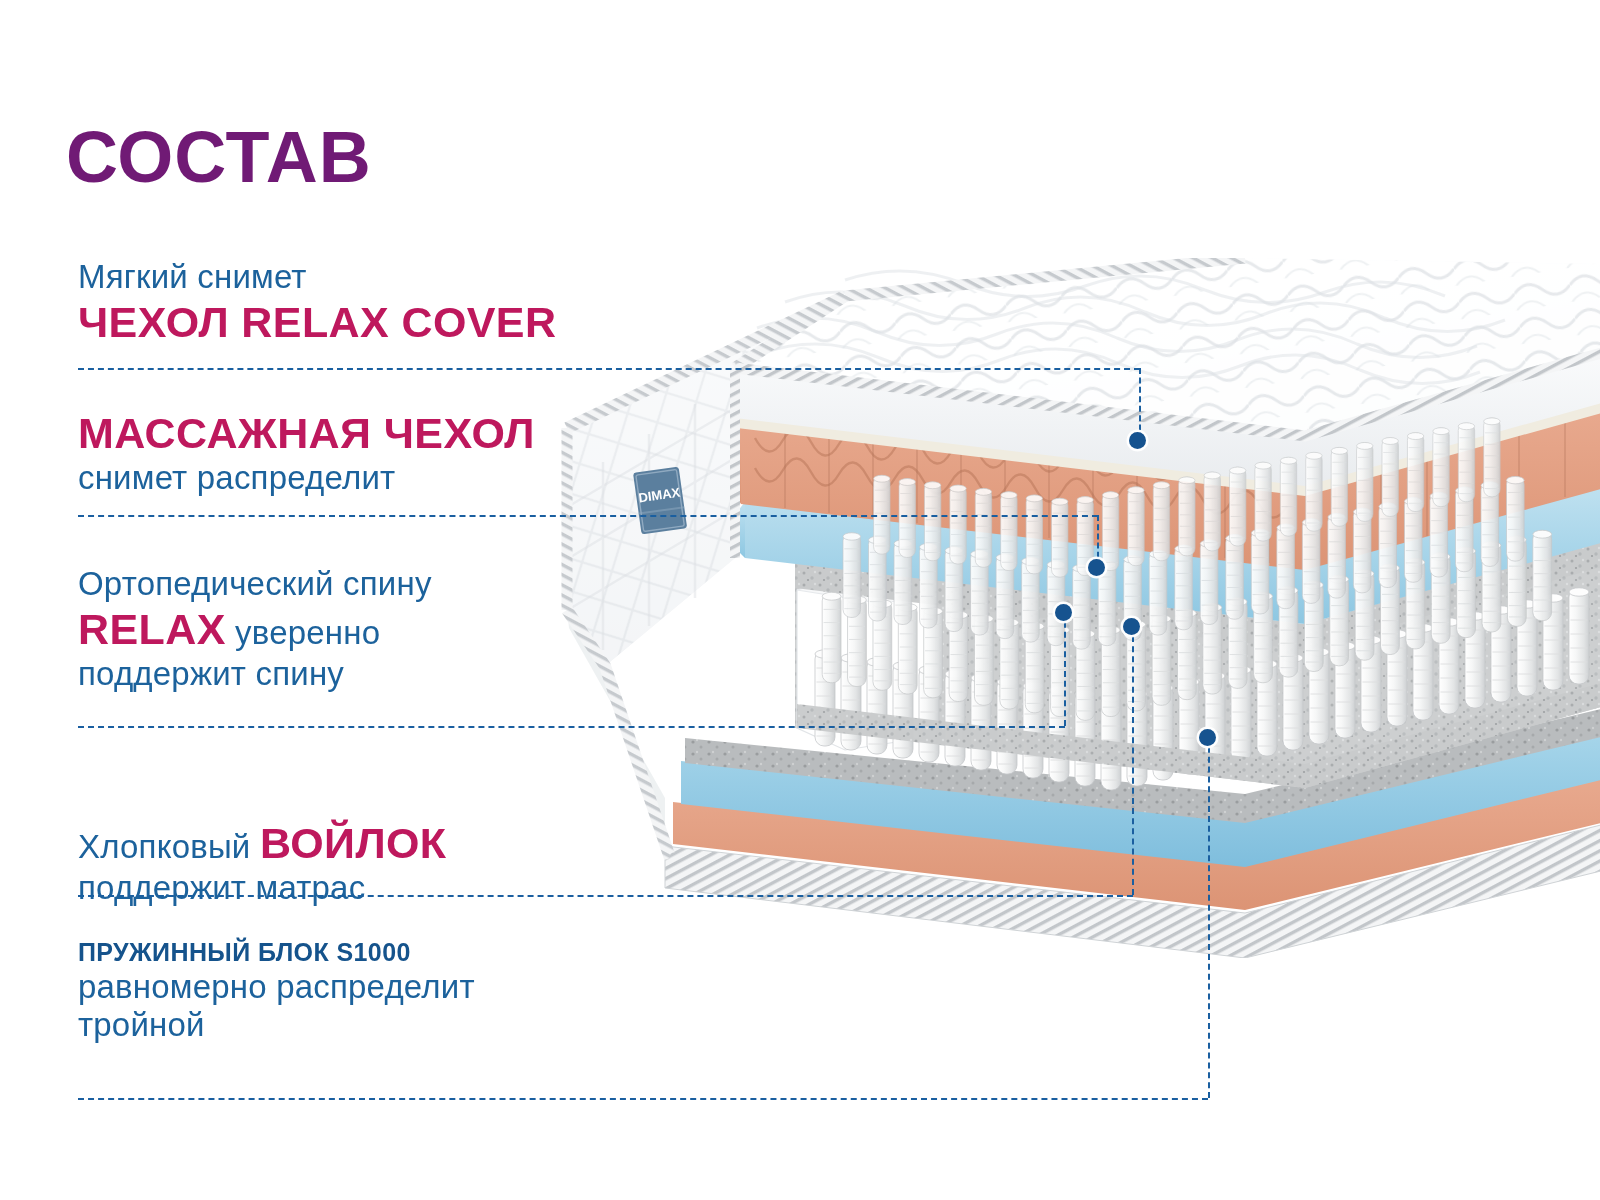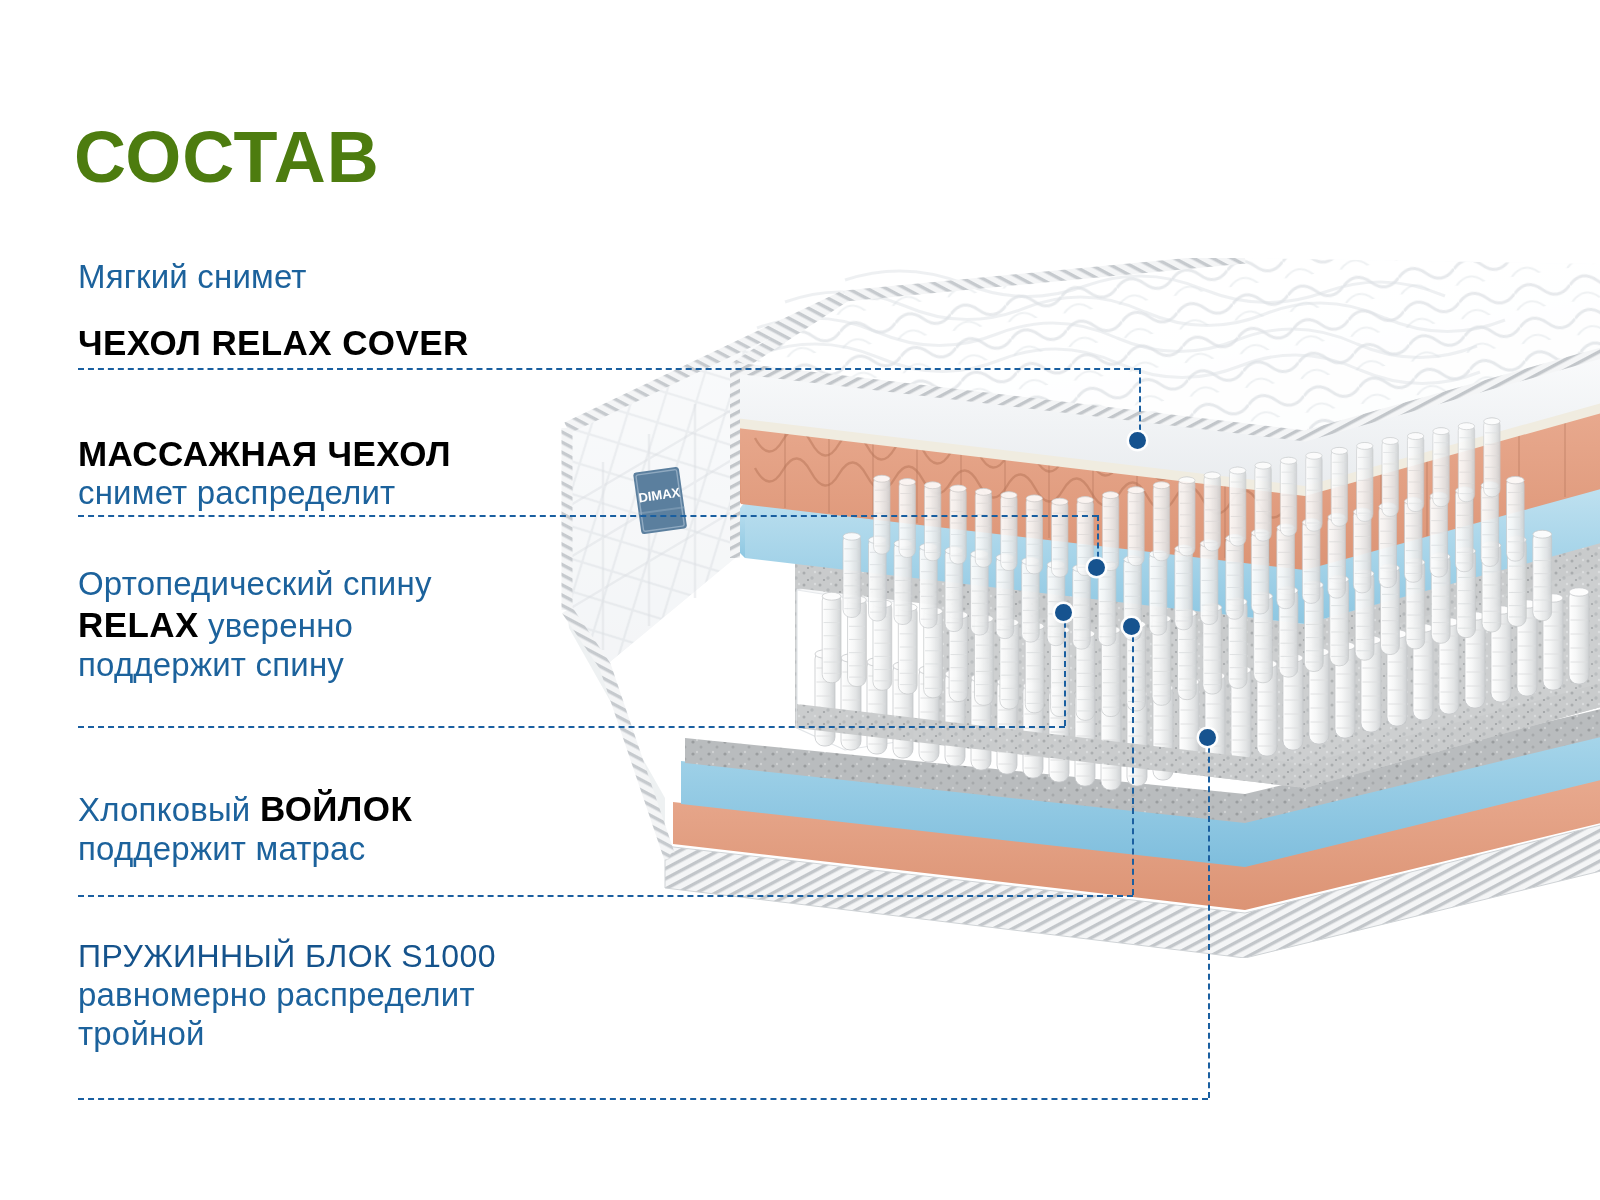--- a/index.html
+++ b/index.html
@@ -5,36 +5,36 @@
   html,body{margin:0;padding:0;background:#fff;}
   body{
     width:1600px;height:1200px;position:relative;overflow:hidden;
     font-family:"Liberation Sans","DejaVu Sans",sans-serif;
     background:#ffffff;
   }
   .stage{position:absolute;inset:0;width:1600px;height:1200px;}
 
   
   #page-title{
-    position:absolute;left:74px;top:121px;
+    position:absolute;left:66px;top:121px;
     font-size:72px;font-weight:bold;letter-spacing:1px;
-    color:#4d7c0f;line-height:1;
+    color:#701a75;line-height:1;
   }
 
   
   .feat{position:absolute;left:78px;color:#1c629c;line-height:1.18;}
   .feat .ln{display:block;white-space:nowrap;}
   .feat .reg{font-weight:400;font-size:33px;letter-spacing:.2px;}
-  .feat .bold{font-weight:bold;font-size:35px;letter-spacing:.4px;color:#000000;margin-top:25px;}
-  .feat .bigbold{font-weight:normal;font-size:32px;letter-spacing:.4px;color:#15538c;}
+  .feat .bold{font-weight:bold;font-size:43px;letter-spacing:.4px;color:#be185d;}
+  .feat .bigbold{font-weight:bold;font-size:25px;letter-spacing:.4px;color:#15538c;}
 
   #feat-cover{top:258px;}
   #feat-foam{top:408px;}
   #feat-basic{top:565px;}
-  #feat-felt{top:788px;}
+  #feat-felt{top:818px;}
   #feat-springs{top:938px;}
 
   
   .hline{
     position:absolute;height:0;border-top:2px dashed #1a5fa0;
   }
   .vline{
     position:absolute;width:0;border-left:2px dashed #1a5fa0;
   }
 

